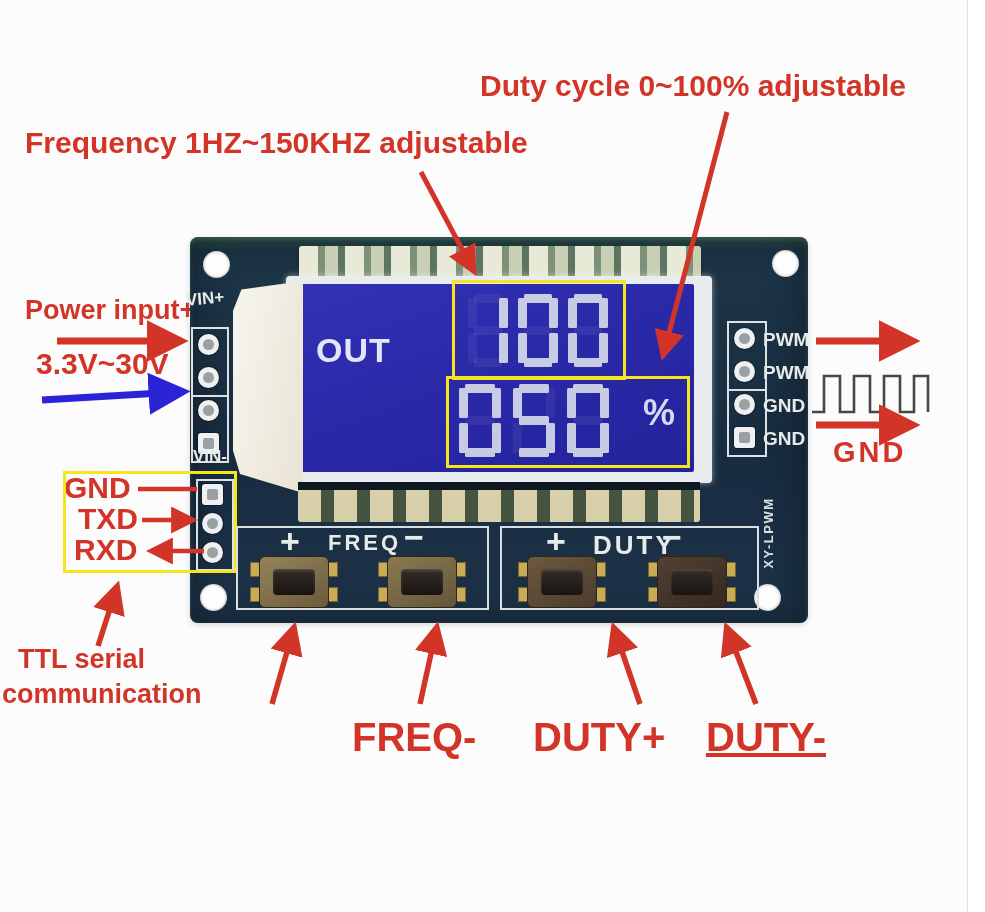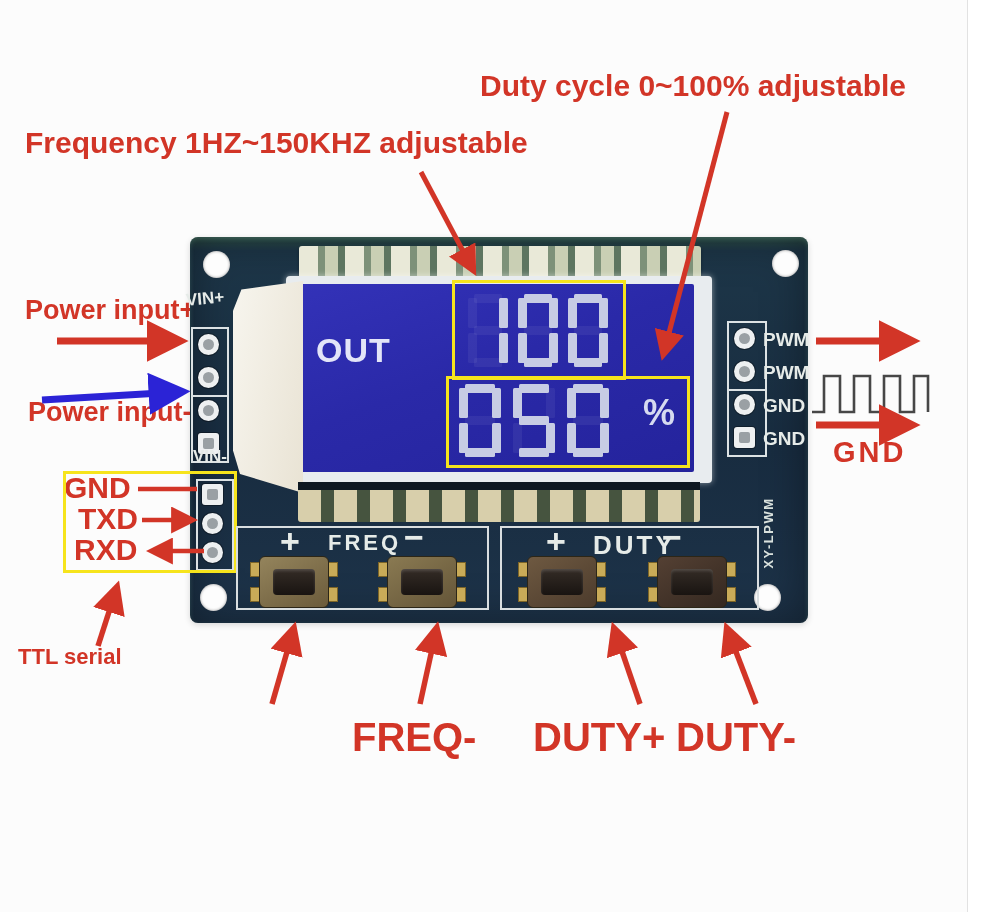--- a/index.html
+++ b/index.html
@@ -82,34 +82,35 @@
 </head>
 <body>
 
 <div id="canvas">
   <div id="edge-strip"></div>
 
   <div class="ann" style="left:480px;top:70px;font-size:30px;">Duty cycle 0~100% adjustable</div>
   <div class="ann" style="left:25px;top:127px;font-size:30px;">Frequency 1HZ~150KHZ adjustable</div>
 
   <div class="ann" style="left:25px;top:296px;font-size:27px;">Power input+</div>
-  <div class="ann" style="left:28px;top:398px;font-size:27px;">Power input-</div>
+  <div class="ann" style="left:36px;top:348px;font-size:30px;">3.3V~30V</div>
   <div class="ann" style="left:64px;top:472px;font-size:30px;">GND</div>
   <div class="ann" style="left:78px;top:503px;font-size:30px;">TXD</div>
   <div class="ann" style="left:74px;top:534px;font-size:30px;">RXD</div>
-  <div class="ann" style="left:18px;top:645px;font-size:22px;font-weight:600;">TTL serial</div>
+  <div class="ann" style="left:18px;top:645px;font-size:27px;font-weight:600;">TTL serial</div>
+  <div class="ann" style="left:2px;top:680px;font-size:27px;font-weight:600;">communication</div>
 
   <div class="ann" style="left:833px;top:437px;font-size:29px;font-weight:700;letter-spacing:3px;">GND</div>
   <svg id="sqwave" width="122" height="54">
     <path d="M2,46 H14 V10 H30 V46 H44 V10 H60 V46 H74 V10 H90 V46 H104 V10 H118 V46" fill="none" stroke="#474747" stroke-width="2.6"></path>
   </svg>
 
   <div class="ann" style="left:352px;top:716px;font-size:40px;">FREQ-</div>
   <div class="ann" style="left:533px;top:716px;font-size:40px;">DUTY+</div>
-  <div class="ann" style="left:676px;top:716px;font-size:40px;">DUTY-</div>
+  <div class="ann" style="left:706px;top:716px;font-size:40px;text-decoration:underline;">DUTY-</div>
 
 
   <div id="pcb"></div>
   <div class="hole" style="left:203px;top:251px;"></div>
   <div class="hole" style="left:772px;top:250px;"></div>
   <div class="hole" style="left:200px;top:584px;"></div>
   <div class="hole" style="left:754px;top:584px;"></div>
 
   <div id="zebra-top"></div>
   <div id="lcd-glass"></div>

